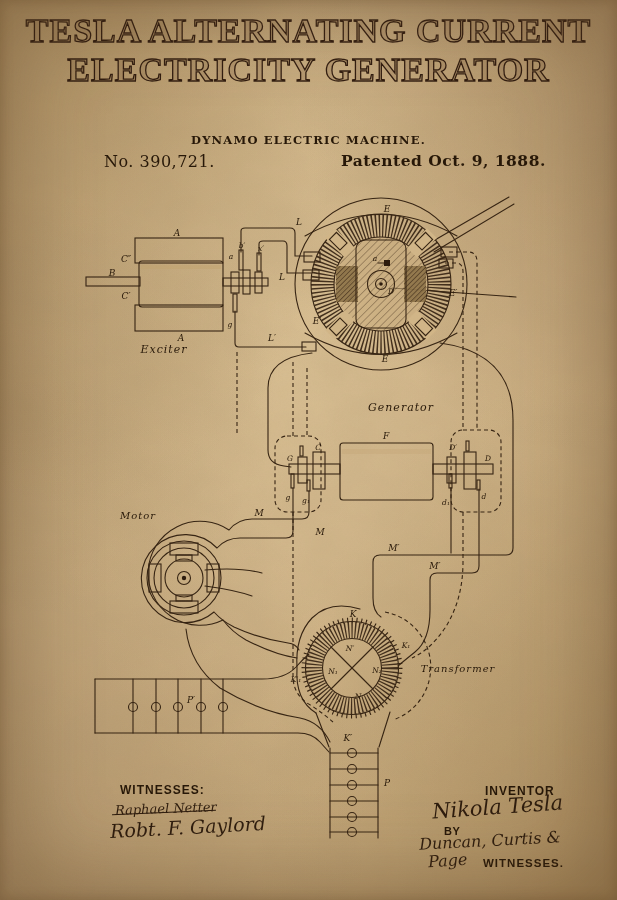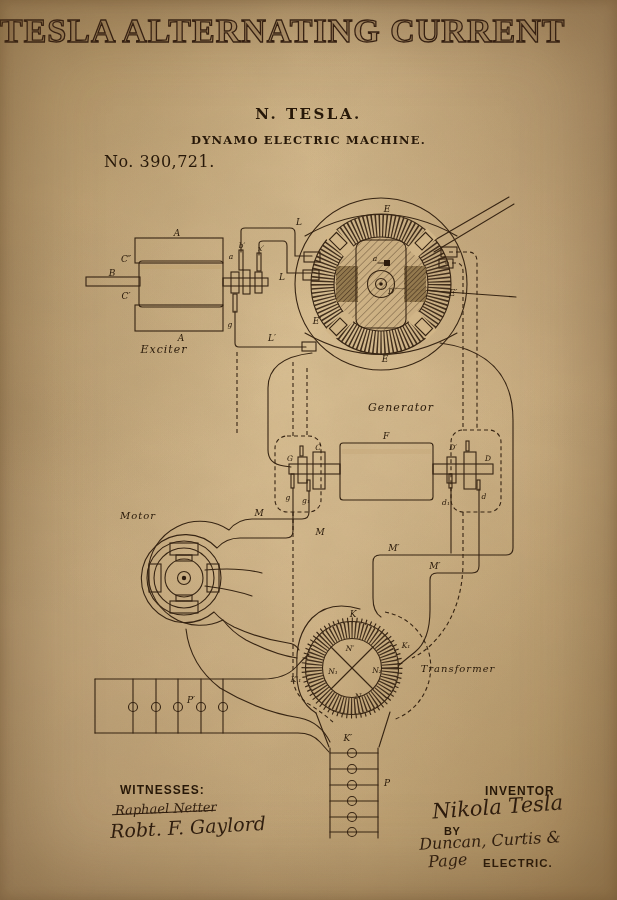--- a/index.html
+++ b/index.html
@@ -11,21 +11,21 @@
       radial-gradient(ellipse at 4% 45%, rgba(120,92,52,.22), transparent 30%),
       radial-gradient(ellipse at 50% 42%, rgba(238,219,175,.30), transparent 62%),
       radial-gradient(ellipse at 96% 96%, rgba(116,86,46,.32), transparent 40%),
       radial-gradient(ellipse at 6% 96%, rgba(112,84,48,.30), transparent 40%),
       linear-gradient(135deg,#c5a878 0%,#d2b689 28%,#cfb286 55%,#c7aa7b 82%,#bfa06f 100%);}
   .vignette{position:absolute;inset:0;pointer-events:none;z-index:40;
     box-shadow:inset 0 0 80px 18px rgba(88,60,30,.42), inset 0 0 12px 2px rgba(88,60,30,.28);}
   .tex{position:absolute;inset:0;z-index:1;pointer-events:none;}
   .tex.top{z-index:35;opacity:.55;}
   
-  .title{position:absolute;width:100%;text-align:left;font-weight:700;
+  .title{position:absolute;width:100%;text-align:center;font-weight:700;
     letter-spacing:1px;color:rgba(82,48,26,.14);-webkit-text-stroke:1.3px #2e1a0e;
     font-family:"Liberation Serif", serif;z-index:10;}
   .title.l1{top:12px;font-size:34px;}
   .title.l2{top:51px;font-size:34px;}
   .ph{position:absolute;z-index:10;color:#241506;font-family:"DejaVu Serif", serif;}
   .ph.name{top:105px;width:100%;text-align:center;font-size:15px;font-weight:700;letter-spacing:2.5px;}
   .ph.machine{top:133px;width:100%;text-align:center;font-size:11.5px;font-weight:700;letter-spacing:1.2px;}
   .ph.num{top:152px;left:104px;font-size:16px;letter-spacing:.5px;}
   .ph.date{top:151px;left:341px;font-size:15.5px;font-weight:700;letter-spacing:.5px;}
   
@@ -61,23 +61,24 @@
 
   <svg class="tex" width="617" height="900" aria-hidden="true">
     <filter id="blotch">
         <feTurbulence type="fractalNoise" baseFrequency="0.012 0.017" numOctaves="4" seed="3"></feTurbulence>
       <feColorMatrix type="matrix" values="0 0 0 0 0.40  0 0 0 0 0.29  0 0 0 0 0.15  0 0 0 0.24 0"></feColorMatrix>
       </filter>
     <rect width="617" height="900" filter="url(#blotch)"></rect>
   </svg>
 
   <div class="title l1">TESLA ALTERNATING CURRENT</div>
-  <div class="ph name">N. TESLA.</div>
+  <div class="title l2">ELECTRICITY GENERATOR</div>
   <div class="ph machine">DYNAMO ELECTRIC MACHINE.</div>
   <div class="ph num">No. 390,721.</div>
+  <div class="ph date">Patented Oct. 9, 1888.</div>
 
   <svg id="drawing" width="617" height="900" viewBox="0 0 617 900">
     <defs>
       <pattern id="pHat" patternUnits="userSpaceOnUse" width="5.2" height="5.2" patternTransform="rotate(45)">
         <rect width="5.2" height="5.2" fill="#cbae7f"></rect>
           <line x1="0" y1="0" x2="0" y2="5.2" stroke="#3a2512" stroke-width="1.2"></line>
       </pattern>
       <pattern id="pHatD" patternUnits="userSpaceOnUse" width="3.4" height="3.4" patternTransform="rotate(45)">
         <rect width="3.4" height="3.4" fill="#8a7045"></rect>
           <line x1="0" y1="0" x2="0" y2="3.4" stroke="#2e1c0c" stroke-width="1.2"></line>
@@ -314,21 +315,21 @@
 
   <div class="ft sans wit-head">WITNESSES:</div>
   <div class="ft sig wit1">Raphael Netter</div>
   <div class="wit-strike"></div>
   <div class="ft sig wit2">Robt. F. Gaylord</div>
   <div class="ft sans inv-head">INVENTOR</div>
   <div class="ft sig inv-sig">Nikola Tesla</div>
   <div class="ft sans by">BY</div>
   <div class="ft sig att1">Duncan, Curtis &amp;</div>
   <div class="ft sig att2">Page</div>
-  <div class="ft sans att-head">ELECTRIC.</div>
+  <div class="ft sans att-head">WITNESSES.</div>
 
   <svg class="tex top" width="617" height="900" aria-hidden="true">
     <filter id="grain">
         <feTurbulence type="fractalNoise" baseFrequency="0.55" numOctaves="2" seed="7"></feTurbulence>
       <feColorMatrix type="matrix" values="0 0 0 0 0.38  0 0 0 0 0.28  0 0 0 0 0.15  0 0 0 0.10 0"></feColorMatrix>
       </filter>
     <rect width="617" height="900" filter="url(#grain)"></rect>
   </svg>
 
   <div class="vignette"></div>

